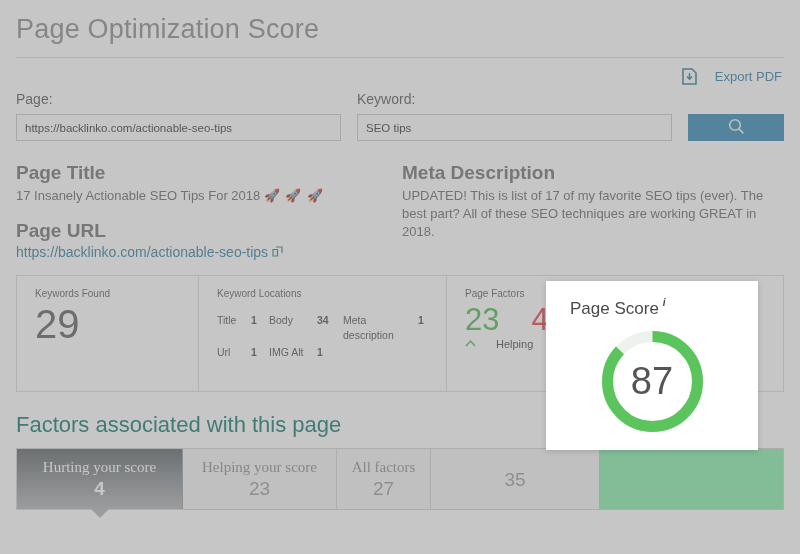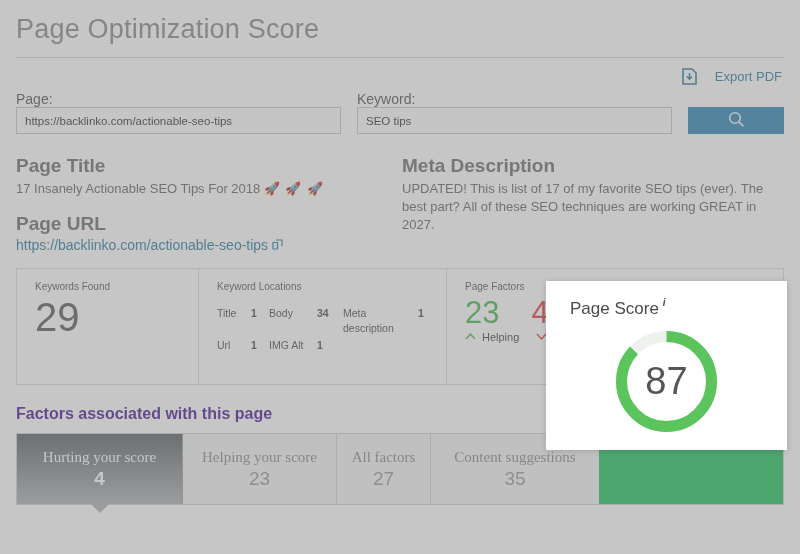--- a/index.html
+++ b/index.html
@@ -65,21 +65,21 @@
     display: flex;
     gap: 16px;
     padding-top: 2px;
   }
   .field { display: flex; flex-direction: column; }
   .field.page-field { width: 340px; }
   .field.kw-field { width: 330px; }
   .field-label {
     font-size: 14px;
     color: #555;
-    margin-bottom: 0;
+    margin-bottom: 7px;
   }
   .text-input {
     height: 27px;
     border: 1px solid #c9c9c9;
     background: #fdfdfd;
     font-size: 11.5px;
     color: #333;
     padding: 0 8px;
     font-family: "Liberation Sans", sans-serif;
     outline: none;
@@ -179,34 +179,34 @@
   .fnum { font-size: 31px; font-weight: 400; line-height: 40px; }
   .fnum.help { color: #47b94b; }
   .fnum.hurt { color: #e03c3c; }
   .factors-labels {
     display: flex;
     gap: 17px;
     font-size: 11px;
     color: #444;
     margin-top: -2px;
   }
-  .flabel { display: inline-flex; align-items: center; gap: 6px; }
+  .flabel { display: inline-flex; align-items: center; gap: 20px; }
 
   
   .factors-head {
-    font-size: 16px;
-    color: #4c1d95;
-    font-weight: 700;
+    font-size: 22px;
+    color: #0f766e;
+    font-weight: 400;
     padding: 20px 0 10px 0;
   }
   .tabs {
     display: flex;
     border: 1px solid #d2d2d2;
-    height: 72px;
-    background: #22c55e;
+    height: 62px;
+    background: #86efac;
     position: relative;
   }
   .tab {
     border-right: 1px solid #d2d2d2;
     display: flex;
     flex-direction: column;
     align-items: center;
     justify-content: center;
     cursor: pointer;
     position: relative;
@@ -245,21 +245,21 @@
     border-left: 10px solid transparent;
     border-right: 10px solid transparent;
     border-top: 10px solid #b0b3b5;
   }
 
   
   .modal {
     position: absolute;
     left: 546px;
     top: 281px;
-    width: 241px;
+    width: 212px;
     height: 169px;
     background: #ffffff;
     z-index: 100;
     box-shadow: 0 1px 6px rgba(0,0,0,0.16);
     padding: 18px 0 0 0;
     overflow: hidden;
   }
   .modal-title {
     font-size: 17px;
     color: #4a4a4a;
@@ -349,21 +349,21 @@
             <svg width="11" height="11" viewBox="0 0 11 11">
               <path d="M4 1 h6 v6" fill="none" stroke="#2f7c9e" stroke-width="1.2"></path>
               <path d="M1 3.5 h4.5 v6.5 h-4.5 z" fill="none" stroke="#2f7c9e" stroke-width="1.2"></path>
             </svg>
           </span>
         </a>
       </div>
     </div>
     <div class="info-col-right">
       <div class="info-head">Meta Description</div>
-      <div class="info-sub">UPDATED! This is list of 17 of my favorite SEO tips (ever). The best part? All of these SEO techniques are working GREAT in 2027.</div>
+      <div class="info-sub">UPDATED! This is list of 17 of my favorite SEO tips (ever). The best part? All of these SEO techniques are working GREAT in 2018.</div>
     </div>
   </div>
 
   <div class="cards">
 
     <div class="card card-kwf">
       <div class="card-title">Keywords Found</div>
       <div class="big-num">29</div>
     </div>
 
@@ -423,21 +423,20 @@
     </div>
     <div class="tab tab-w2">
       <span class="tab-label">Helping your score</span>
       <span class="tab-count">23</span>
     </div>
     <div class="tab tab-w3">
       <span class="tab-label">All factors</span>
       <span class="tab-count">27</span>
     </div>
     <div class="tab tab-w4">
-      <span class="tab-label">Content suggestions</span>
       <span class="tab-count">35</span>
     </div>
   </div>
 
 </div>
 
 <div id="dim"></div>
 
 <div class="modal">
   <div class="modal-title">

